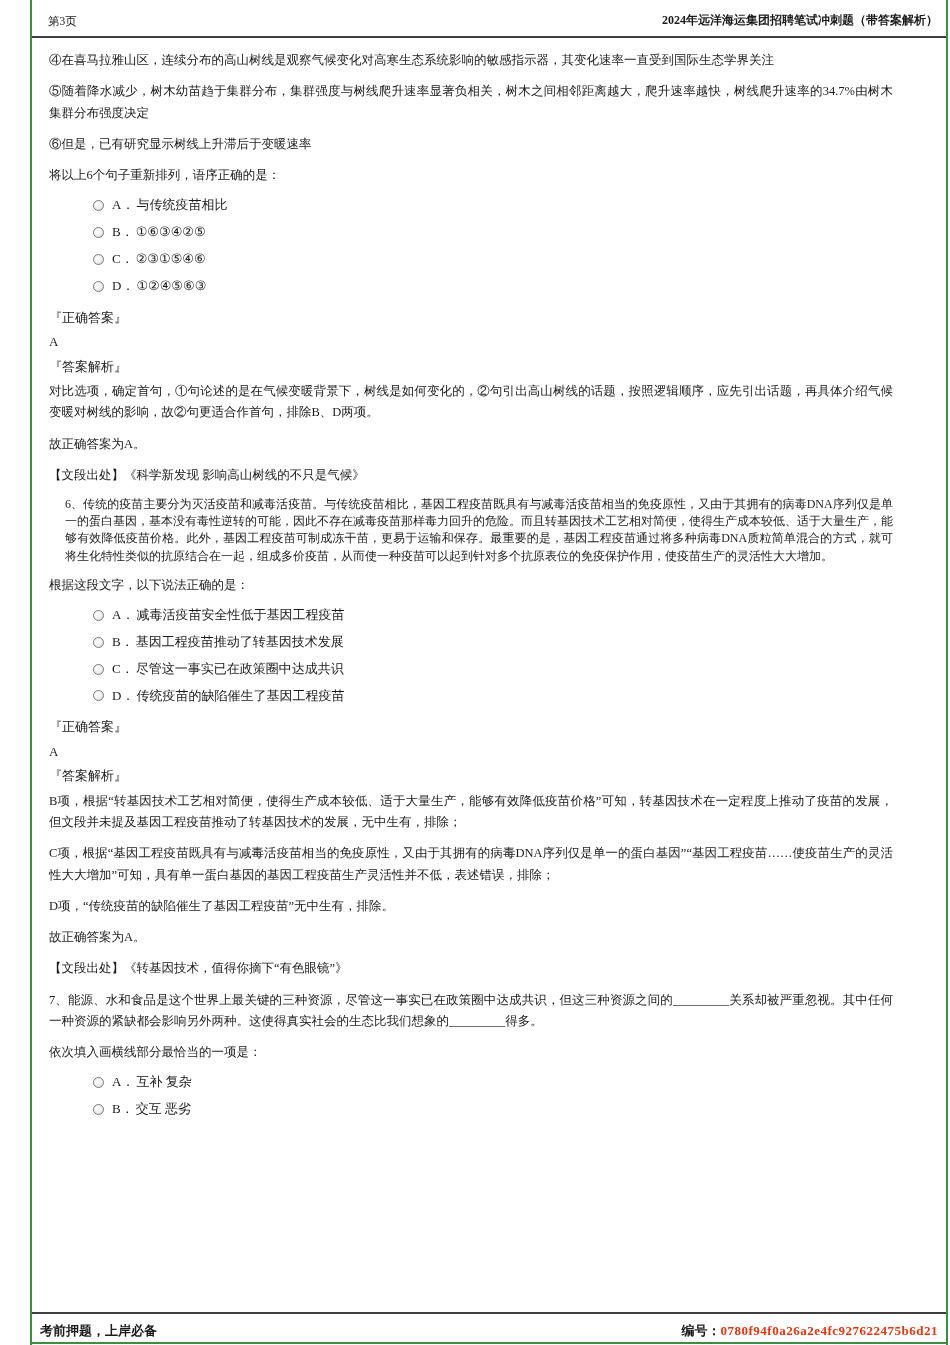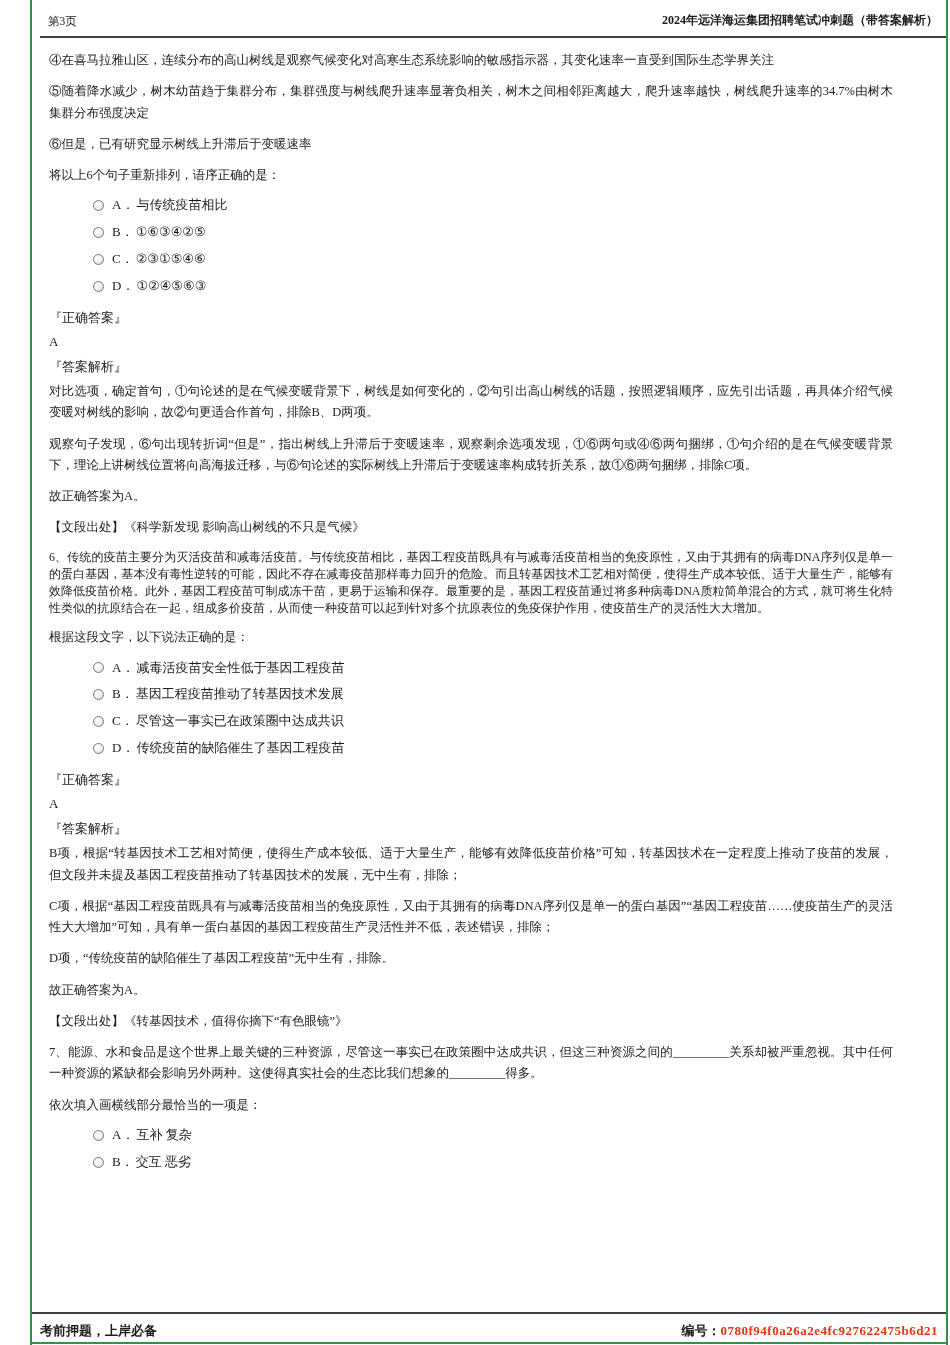--- a/index.html
+++ b/index.html
@@ -8,31 +8,30 @@
     font-family:"Liberation Serif","DejaVu Serif",serif;
     color:#1b1b1b;overflow:hidden;
   }
   .frame-left{position:absolute;left:30px;top:0;bottom:0;width:2px;background:var(--green,#3e8e41);}
   .frame-right{position:absolute;right:2px;top:0;bottom:0;width:2px;background:var(--green,#3e8e41);}
   .frame-bottom{position:absolute;left:30px;right:2px;bottom:1px;height:2px;background:var(--green,#3e8e41);}
 
   .header{
     position:absolute;top:12px;left:32px;right:4px;
     display:flex;justify-content:space-between;align-items:flex-end;
-    padding:0 8px 7px 8px;border-bottom:2px solid var(--rule,#3f3f3f);
+    padding:0 8px 7px 16px;border-bottom:2px solid var(--rule,#3f3f3f);
     font-size:12px;
-    margin-left:8px;
   }
   .header .page-num{font-size:11.5px;}
   .header .doc-title{font-weight:bold;}
 
   .body-content{position:absolute;top:50px;left:49px;right:57px;}
 
   .para{font-size:12.5px;line-height:1.7;margin:0 0 10px 0;text-align:justify;}
-  .para.dense{font-size:12px;line-height:1.43;}
+  .para.dense{font-size:12px;line-height:1.43;margin-left:16px;}
   .answer-line{font-size:13px;line-height:1.5;margin:0 0 5px 0;}
 
   .options{margin:2px 0 12px 0;}
   .option-row{
     padding-left:44px;margin-bottom:8px;font-size:13px;line-height:1.45;
     display:flex;align-items:center;cursor:default;
   }
   .radio{
     display:inline-block;width:9px;height:9px;border-radius:50%;
     border:1px solid #7a7a7a;box-sizing:content-box;
@@ -89,21 +88,20 @@
         <div class="option-row">
           <span class="radio"></span>
           <span class="opt-label">D．</span>
           <span class="opt-text">①②④⑤⑥③</span>
         </div>
       </div>
       <p class="answer-line">『正确答案』</p>
       <p class="answer-line">A</p>
       <p class="answer-line">『答案解析』</p>
       <p class="para">对比选项，确定首句，①句论述的是在气候变暖背景下，树线是如何变化的，②句引出高山树线的话题，按照逻辑顺序，应先引出话题，再具体介绍气候变暖对树线的影响，故②句更适合作首句，排除B、D两项。</p>
-      <p class="para">观察句子发现，⑥句出现转折词“但是”，指出树线上升滞后于变暖速率，观察剩余选项发现，①⑥两句或④⑥两句捆绑，①句介绍的是在气候变暖背景下，理论上讲树线位置将向高海拔迁移，与⑥句论述的实际树线上升滞后于变暖速率构成转折关系，故①⑥两句捆绑，排除C项。</p>
       <p class="para">故正确答案为A。</p>
       <p class="para">【文段出处】《科学新发现 影响高山树线的不只是气候》</p>
       <p class="para dense">6、传统的疫苗主要分为灭活疫苗和减毒活疫苗。与传统疫苗相比，基因工程疫苗既具有与减毒活疫苗相当的免疫原性，又由于其拥有的病毒DNA序列仅是单一的蛋白基因，基本没有毒性逆转的可能，因此不存在减毒疫苗那样毒力回升的危险。而且转基因技术工艺相对简便，使得生产成本较低、适于大量生产，能够有效降低疫苗价格。此外，基因工程疫苗可制成冻干苗，更易于运输和保存。最重要的是，基因工程疫苗通过将多种病毒DNA质粒简单混合的方式，就可将生化特性类似的抗原结合在一起，组成多价疫苗，从而使一种疫苗可以起到针对多个抗原表位的免疫保护作用，使疫苗生产的灵活性大大增加。</p>
       <p class="para">根据这段文字，以下说法正确的是：</p>
       <div class="options">
         <div class="option-row">
           <span class="radio"></span>
           <span class="opt-label">A．</span>
           <span class="opt-text">减毒活疫苗安全性低于基因工程疫苗</span>
         </div>

